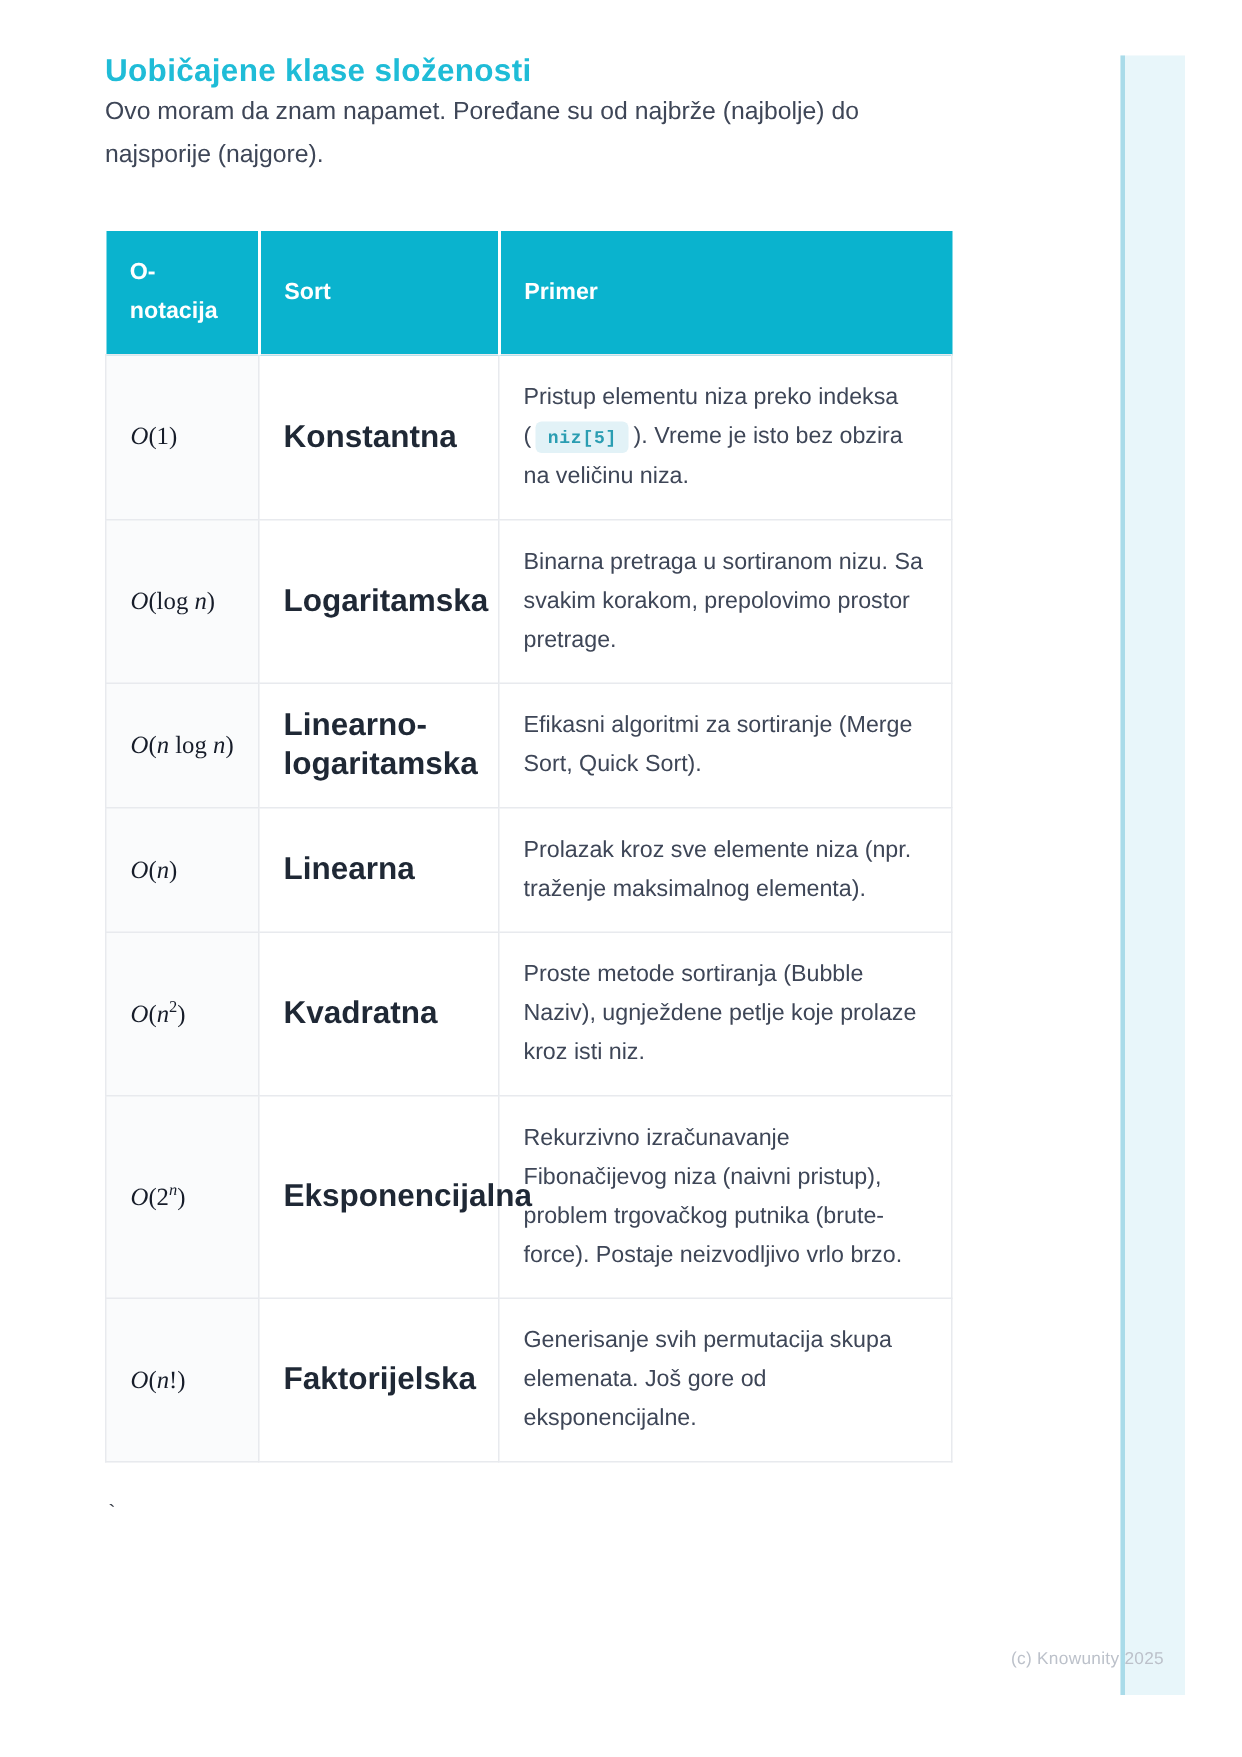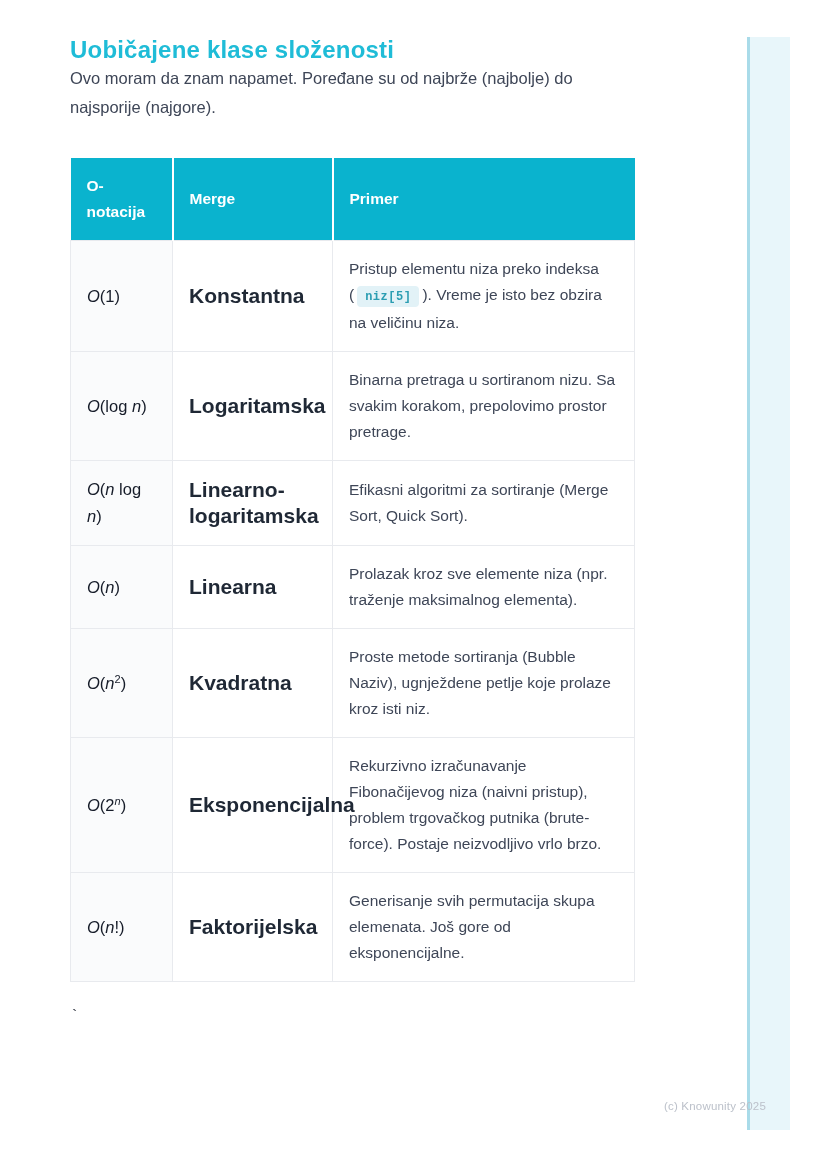--- a/index.html
+++ b/index.html
@@ -21,21 +21,21 @@
   body{
     width:828px;height:1171px;position:relative;overflow:hidden;
     font-family:"Liberation Sans",sans-serif;
   }
   .edge-bar{
     position:absolute;left:747px;top:37px;width:43px;height:1093px;
     background:var(--bar-bg);border-left:3px solid var(--bar-edge);z-index:0;
   }
   .content{position:absolute;left:70px;top:36px;width:566px;z-index:1;}
   h1.title{
-    font-size:24px;font-weight:700;color:var(--heading);letter-spacing:.2px;
+    font-size:21px;font-weight:700;color:var(--heading);letter-spacing:.2px;
   }
   p.intro{
     font-size:16.5px;line-height:29px;color:var(--body-text);
     width:566px;
   }
   table.cmp{
     margin-top:36px;border-collapse:collapse;table-layout:fixed;width:564px;border-radius:22px;
   }
   col.c1{width:102px}col.c2{width:160px}col.c3{width:302px}
   table.cmp thead th{
@@ -43,37 +43,37 @@
     text-align:left;vertical-align:middle;line-height:26px;
     padding:15px 12px 15px 16px;
   }
   table.cmp thead th:not(:last-child){border-right:2px solid #fff;}
   table.cmp td{
     border:1px solid var(--border);vertical-align:middle;
     padding:15px 12px 15px 16px;line-height:26px;
   }
   td.c-not{background:var(--col1-bg);}
   .math{
-    font-family:Liberation Sans, sans-serif;font-size:16.5px;color:var(--math-text);
+    font-family:Liberation Serif, serif;font-size:16.5px;color:var(--math-text);
   }
   .math i{font-style:italic;}
   .math sup{font-size:11px;vertical-align:super;line-height:0;}
   td.c-naz{font-size:21px;font-weight:700;color:var(--dark-text);}
   td.c-pri{font-size:15.5px;color:var(--body-text);margin-top:25px;}
   .chip{
     font-family:"Liberation Mono",monospace;font-size:12px;font-weight:700;
     color:var(--code-text);background:var(--code-bg);border-radius:4px;
     padding:4px 8px 3px;margin:0 3px;letter-spacing:.5px;white-space:nowrap;
   }
   .stray{
     margin-top:26px;font-size:15px;color:#3a3f4a;
     font-family:"Liberation Mono",monospace;
   }
   .footer{
-    position:absolute;right:62px;top:1100px;z-index:2;
+    position:absolute;right:52px;top:1100px;z-index:2;
     font-size:11.5px;color:var(--footer-text);letter-spacing:.2px;
   }
 </style>
 </head>
 <body>
 
 <div class="edge-bar"></div>
 
 <div class="content">
   <h1 class="title">Uobičajene klase složenosti</h1>
@@ -81,21 +81,21 @@
 
   <table class="cmp">
     <colgroup>
         <col class="c1">
         <col class="c2">
         <col class="c3">
       </colgroup>
     <thead>
       <tr>
         <th>O-notacija</th>
-        <th>Merge</th>
+        <th>Sort</th>
         <th>Primer</th>
       </tr>
     </thead>
     <tbody id="rows">
   <tr>
     <td class="c-not">
       <span class="math"><i>O</i>(1)</span>
     </td>
     <td class="c-naz">Konstantna</td>
     <td class="c-pri">Pristup elementu niza preko indeksa (<code class="chip">niz[5]</code>). Vreme je isto bez obzira na veličinu niza.</td>

